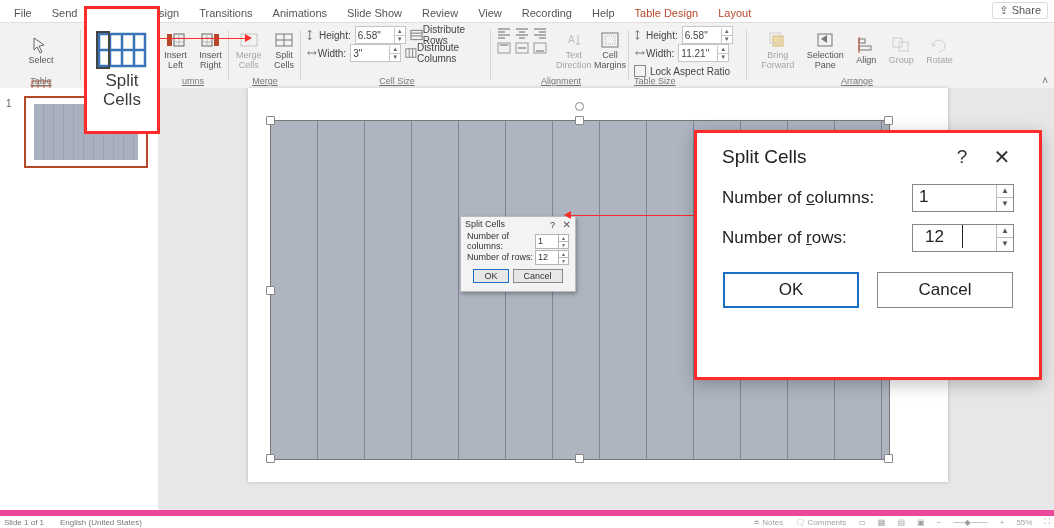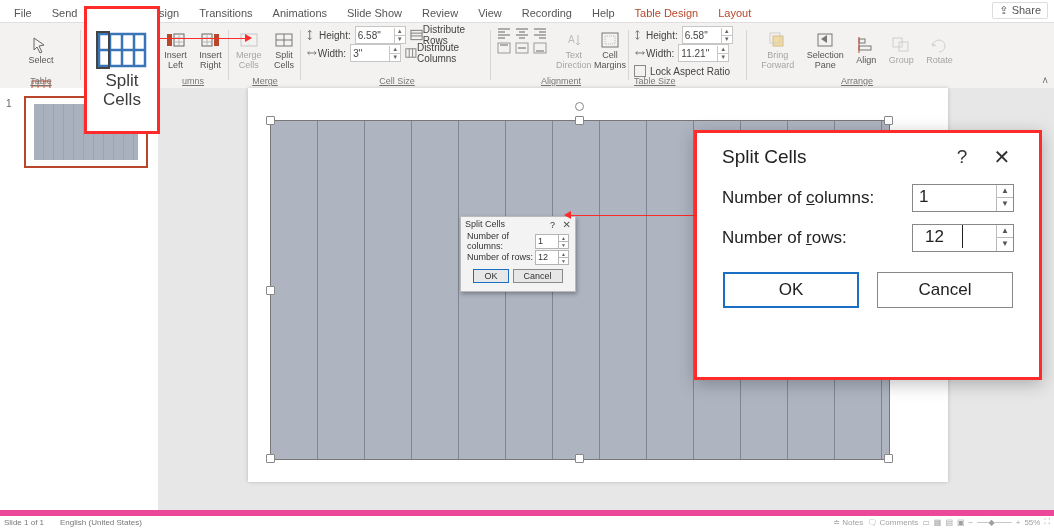--- a/index.html
+++ b/index.html
@@ -110,21 +110,21 @@
   #callout-dlg .dbtn { width:134px; height:34px; display:flex; align-items:center; justify-content:center;
                        font-size:17px; border:1px solid #888; cursor:pointer; }
   #callout-dlg .dbtn.ok { border:1px solid #1a6fc4; box-shadow:inset 0 0 0 1px #1a6fc4; color:#222; }
   #callout-dlg .dbtn.cancel { color:#222; }
   u.acc { text-decoration:underline; }
 
   
   #status { position:absolute; left:0; right:0; bottom:0; height:12px; font-size:8px; color:#777;
             border-top:6px solid #ec4899; display:flex; align-items:center; padding:0 4px; }
   #status .sp { flex:1; }
-  #status .sb { margin-left:4px; opacity:.7; cursor:pointer; }
+  #status .sb { margin-left:12px; opacity:.7; cursor:pointer; }
 
 </style>
 </head>
 <body>
 
 <div id="tabs">
   <span class="tab">File</span>
   <span class="tab">Send</span>
   <span class="tab">Insert</span>
   <span class="tab">Design</span>

